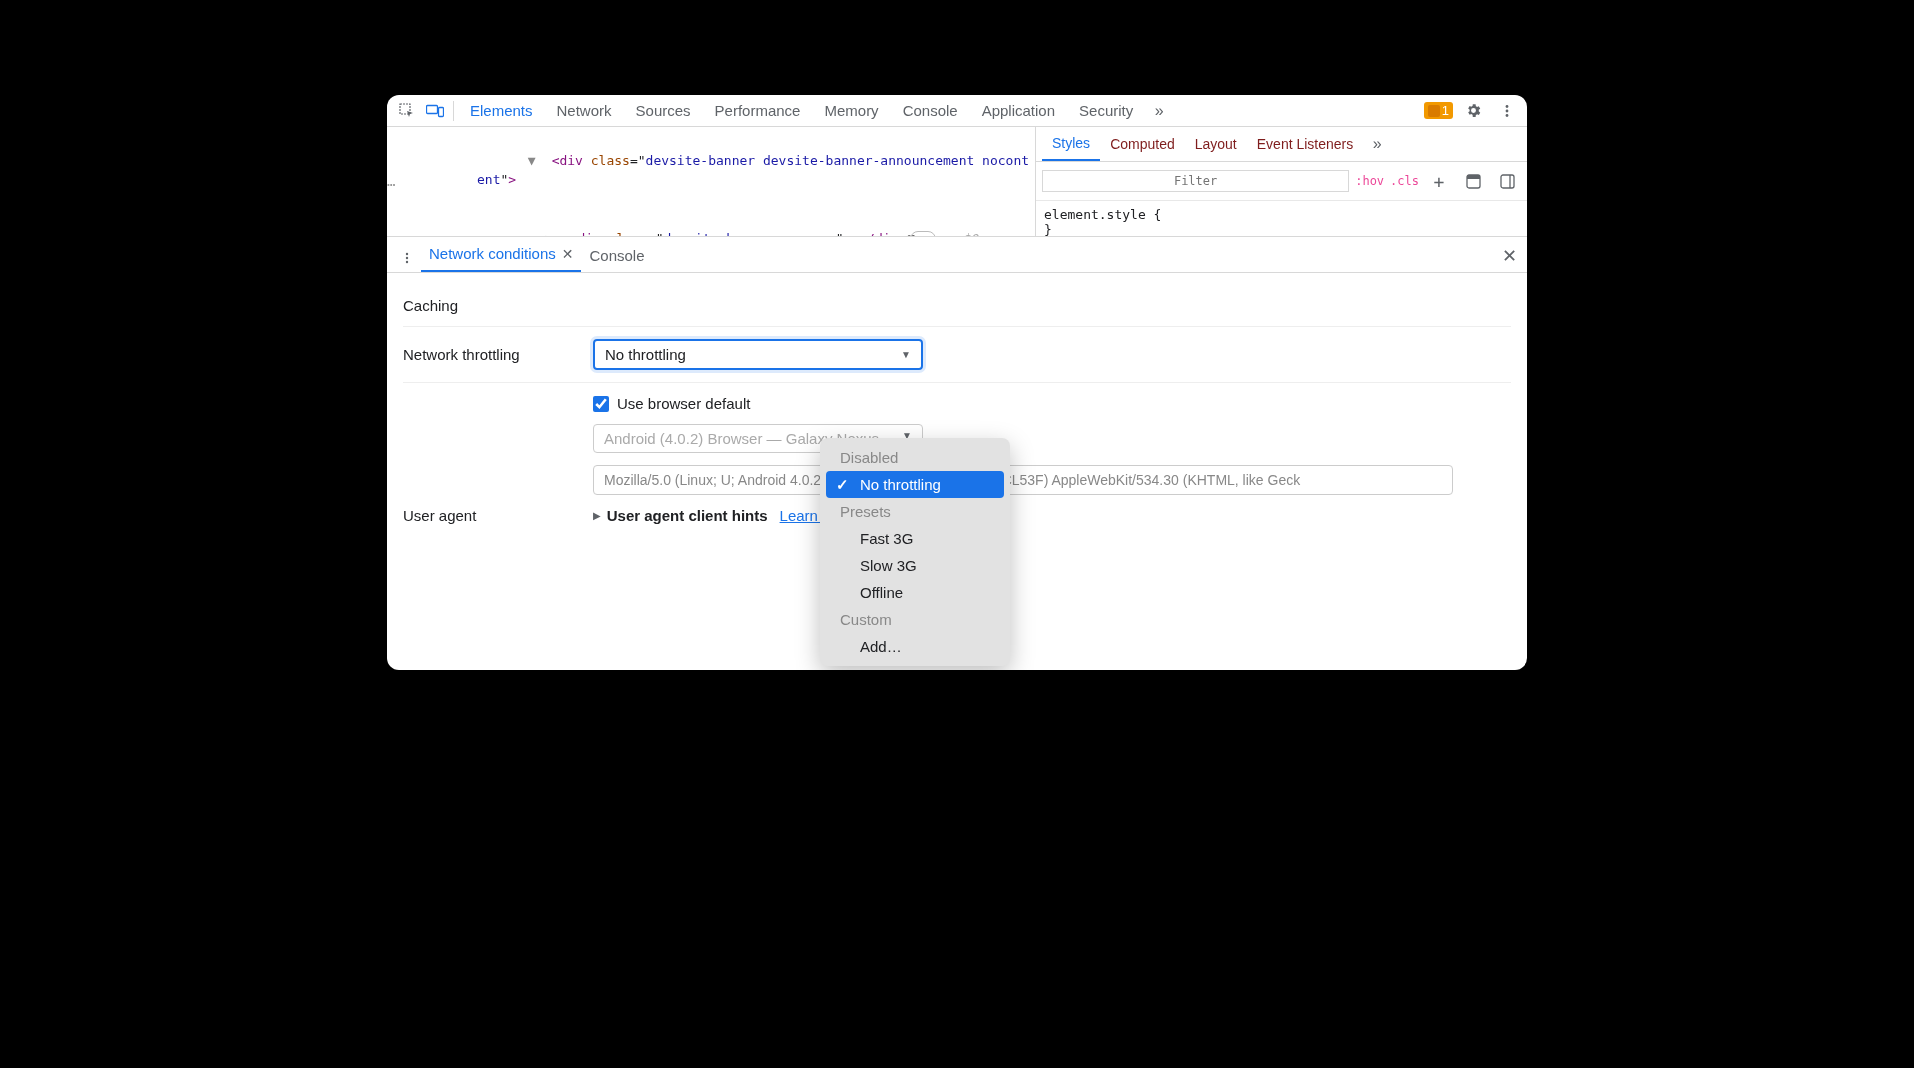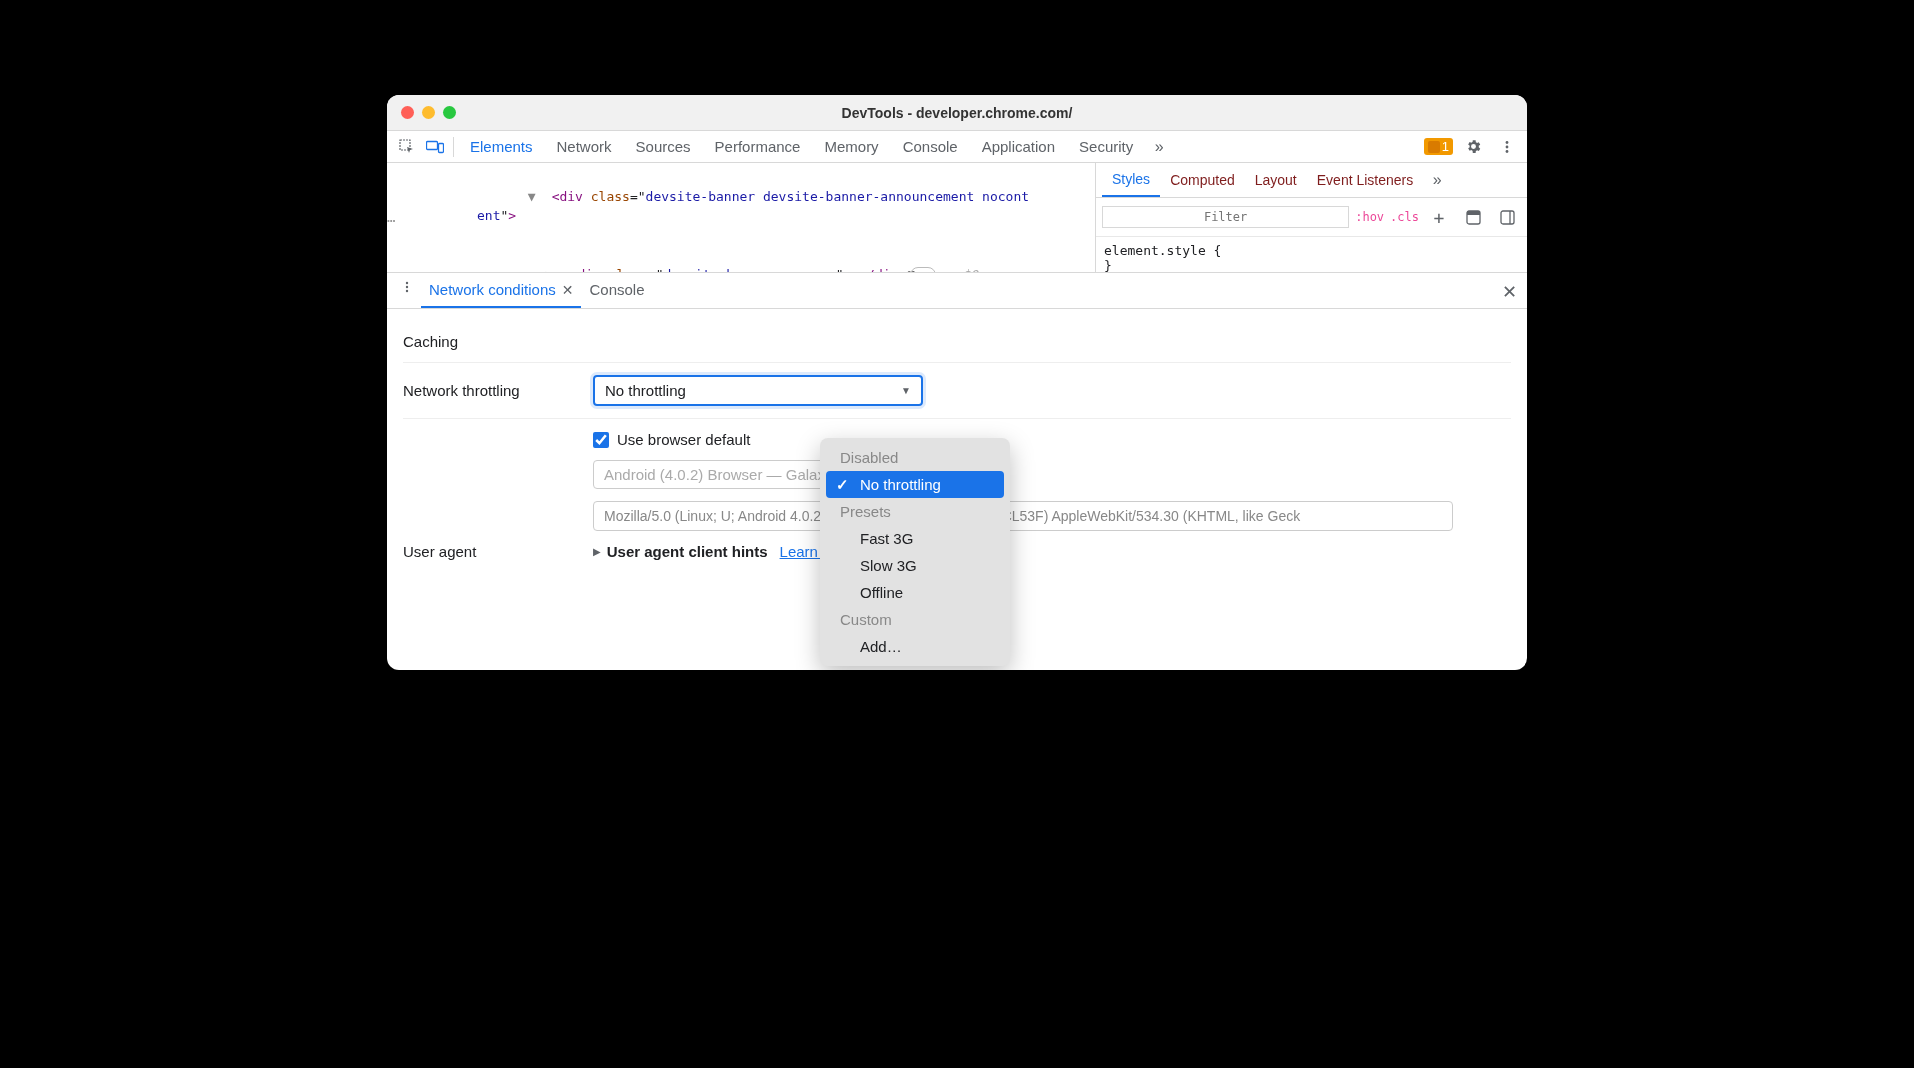--- a/index.html
+++ b/index.html
@@ -92,21 +92,21 @@
 .tree-line { padding-left: 90px; white-space: pre-wrap; line-height:1.5; }
 .tag-punct { color:#881280; }
 .tag-name { color:#881280; }
 .attr-name { color:#994500; }
 .attr-val { color:#1a1aa6; }
 .flex-pill { display:inline-block; border:1px solid #bbb; border-radius:8px; padding:0 6px; font-size:10px; color:#555; background:#fff; margin: 0 4px; }
 .eq0 { color:#aaa; font-style:italic; }
 .collapse-arrow { color:#888; display:inline-block; width:12px; }
 .gutter-dots { position:absolute; left:0; top:46px; color:#999; font-size:14px; letter-spacing:1px; }
 .styles-pane {
-  width: 432px;
+  width: 492px;
   border-left:1px solid #d8d8d8;
   display:flex; flex-direction:column;
 }
 .styles-tabs {
   display:flex; align-items:center;
   border-bottom:1px solid #d8d8d8;
   font-size:14px;
   height:36px;
   padding:0 6px;
 }
@@ -120,21 +120,21 @@
   font-family: Menlo, Consolas, monospace; font-size:12px;
 }
 .filter-input {
   flex:1 0 140px; border:1px solid #d8d8d8; padding:3px 6px;
   font-family:inherit; font-size:12px; color:#5f6368;text-align:center;
 }
 .mono-btn { color:#ec4899; font-size:12px; }
 .styles-body { padding:6px 8px; font-family: Menlo, Consolas, monospace; font-size:13px; color:#202124; }
 
 .drawer-tabs {
-  height:36px; display:flex; align-items:flex-start;
+  height:36px; display:flex; align-items:flex-end;
   border-bottom:1px solid #d8d8d8; padding:0 6px;
   position:relative;
 }
 .drawer-tab { padding:8px 8px; color:#5f6368; cursor:pointer; display:flex; align-items:center; gap:6px; }
 .drawer-tab.active { color:#1a73e8; border-bottom:2px solid #1a73e8; }
 .close-x { color:#5f6368; font-size:14px; }
 .drawer-close { position:absolute; right:10px; top:8px; font-size:18px; color:#5f6368; }
 
 .drawer-body {
   padding: 12px 16px;
@@ -191,28 +191,20 @@
 .menu-item.selected { background:#1a73e8; color:#fff; }
 .menu-item .check { position:absolute; left:10px; color:#fff; font-weight:bold; }
 
 svg { display:block; }
 </style>
 </head>
 <body>
 
 <div class="window">
 
-  <div class="titlebar">
-    <div class="traffic-lights">
-      <div class="tl red"></div>
-      <div class="tl yellow"></div>
-      <div class="tl green"></div>
-    </div>
-    <div class="title">DevTools - developer.chrome.com/</div>
-  </div>
 
   <div class="toolbar">
     <div class="icon-btn">
       <svg width="16" height="16" viewBox="0 0 16 16">
           <rect x="1" y="1" width="10" height="10" fill="none" stroke="#5f6368" stroke-width="1.2" stroke-dasharray="2,1"></rect>
           <path d="M8 8 L14 10 L11 11 L10 14 Z" fill="#5f6368"></path>
         </svg>
     </div>
     <div class="icon-btn">
       <svg width="18" height="14" viewBox="0 0 18 14">

